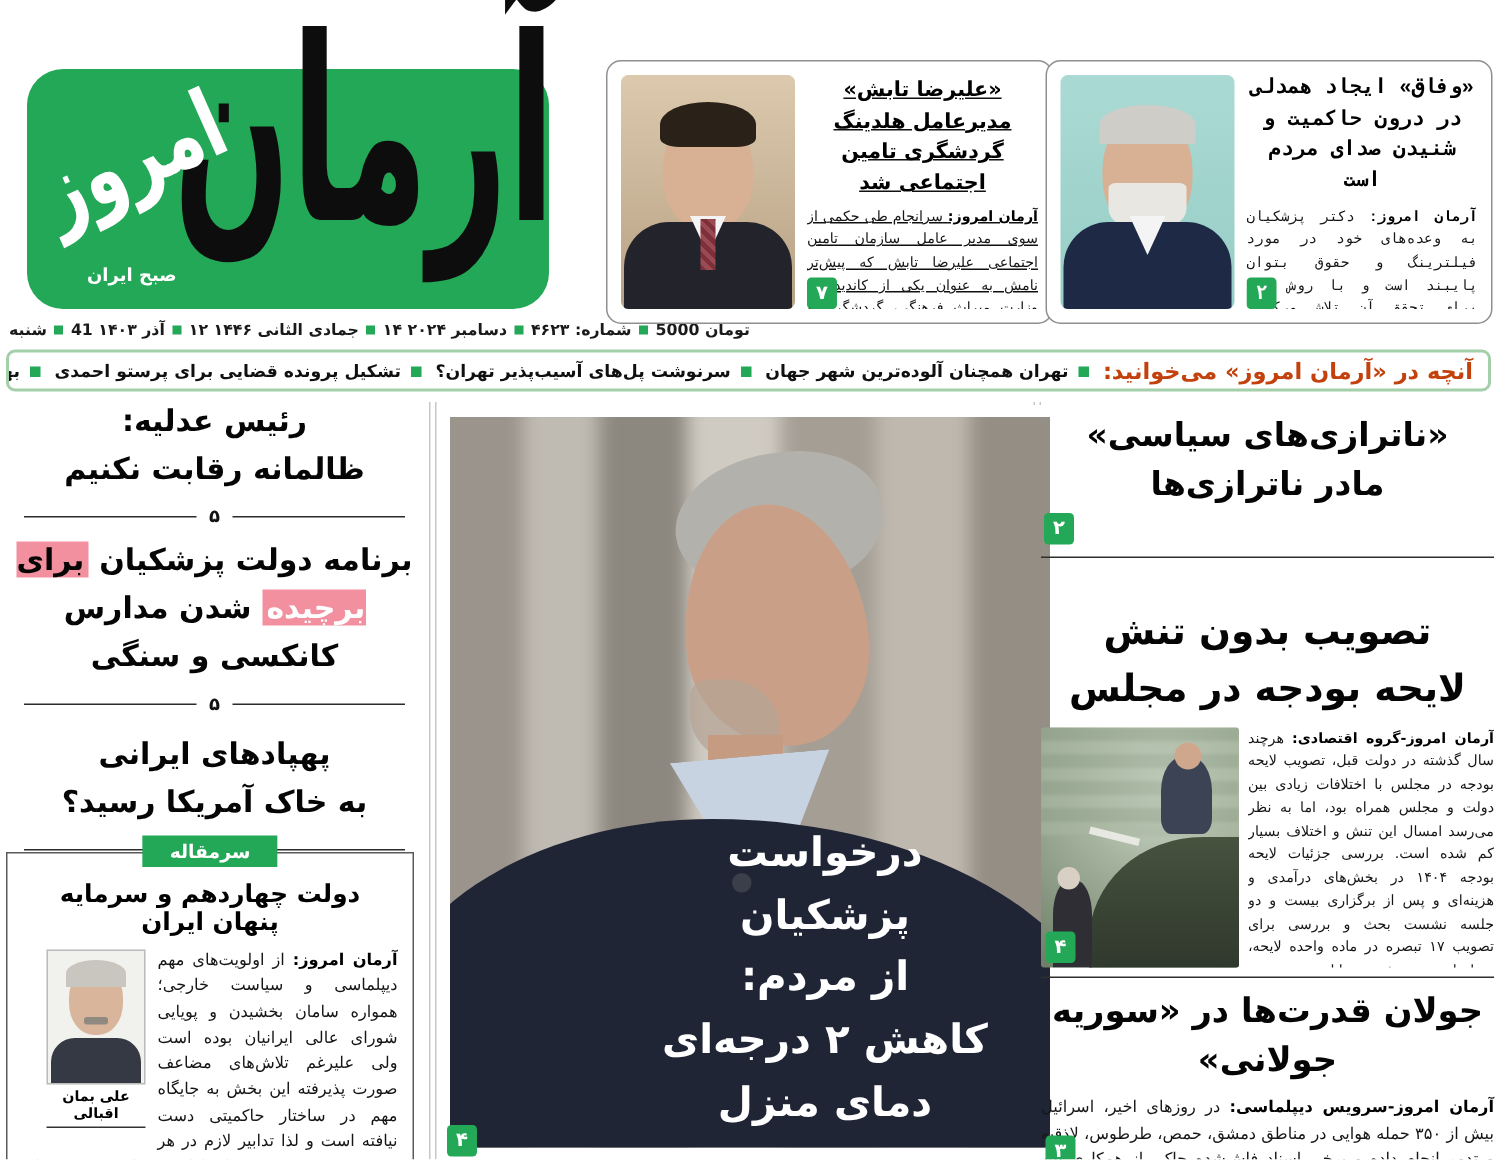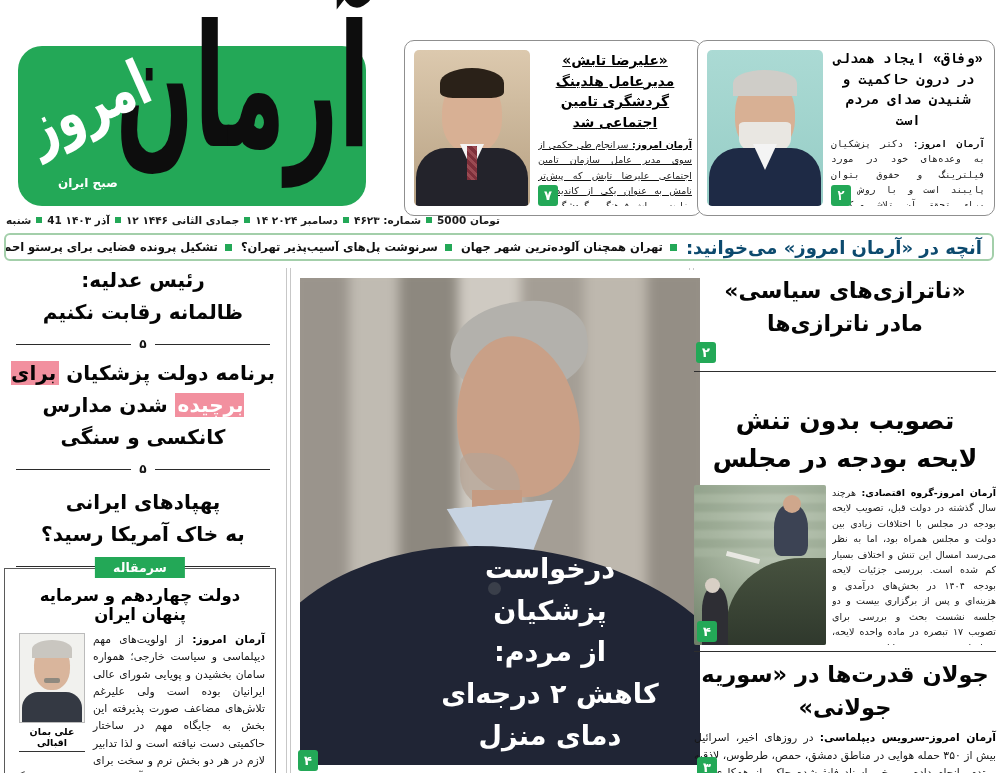--- a/index.html
+++ b/index.html
@@ -44,41 +44,41 @@
   .p-hair-gray{position:absolute;top:20px;left:50%;transform:translateX(-50%);width:64px;height:26px;
           background:#cfcdc8;border-radius:50% 50% 0 0;}
   .p-hair-dark{position:absolute;top:18px;left:50%;transform:translateX(-50%);width:64px;height:30px;
           background:#2a2118;border-radius:50% 50% 20% 20%;}
   .p-beard{position:absolute;top:72px;left:50%;transform:translateX(-50%);width:52px;height:32px;
           background:#e9e7e2;border-radius:10% 10% 46% 46%;}
   
   .strip{position:absolute;left:4px;top:233px;width:990px;height:28px;border:2px solid #a3cfaa;
          border-radius:6px;display:flex;align-items:center;padding:0 10px;gap:9px;box-sizing:border-box;
          white-space:nowrap;overflow:hidden;background:#fff;}
-  .strip-label{color:#0c4a6e;font-size:18px;font-weight:bold;flex:0 0 auto;}
+  .strip-label{color:#c2410c;font-size:15px;font-weight:bold;flex:0 0 auto;}
   .strip-item{display:flex;align-items:center;gap:7px;font-size:11.5px;font-weight:bold;color:#101010;flex:0 0 auto;}
   .bullet{width:7px;height:7px;background:#23a857;flex:0 0 auto;}
   
   .vrule{position:absolute;top:268px;height:505px;width:3px;border-left:1px solid #c7c7c7;border-right:1px solid #c7c7c7;}
   .vrule.vl{left:286px;} .vrule.vr{left:689px;}
   
   .col-left{position:absolute;left:2px;top:260px;width:282px;}
   .lh{font-size:20px;font-weight:bold;text-align:center;line-height:1.6;color:#050505;white-space:pre-line;}
   .lh1{margin-top:4px;} .lh2{margin-top:6px;} .lh3{margin-top:10px;}
   .sep{display:flex;align-items:center;gap:8px;margin:9px 14px 0 14px;}
   .sep .l{flex:1;border-top:1.6px solid #2b2b2b;}
   .sep .n{font-size:12px;font-weight:bold;color:#111;}
   .pinkwrap{background:#f2909f;padding:0 3px;}
   .pink-w{color:#ffffff;}
   .editorial{position:absolute;left:4px;top:568px;width:272px;height:230px;border:1px solid #5a5a5a;
              background:#fff;padding:13px 10px 4px 10px;box-sizing:border-box;}
   .ed-tab{position:absolute;top:-12px;right:50%;transform:translateX(50%);background:#23a857;color:#fff;
           font-size:12.5px;font-weight:bold;padding:3px 18px;}
   .ed-title{font-size:16.5px;font-weight:bold;text-align:center;margin:4px 0 7px 0;color:#000000;}
-  .ed-photo-wrap{float:left;width:66px;margin:2px 0 4px 4px;margin-right:8px;text-align:center;}
+  .ed-photo-wrap{float:left;width:66px;margin:2px 0 4px 16px;margin-right:8px;text-align:center;}
   .ed-photo{width:64px;height:88px;border:1px solid #bbb;position:relative;overflow:hidden;background:#f1f1ee;}
   .ed-author{font-size:9.5px;font-weight:bold;margin-top:3px;color:#000;}
   .ed-dash{border-top:1.4px solid #333;margin-top:3px;}
   .ed-body{font-size:10.8px;text-align:justify;line-height:1.6;color:#151515;}
   .eg-head{position:absolute;top:10px;left:50%;transform:translateX(-50%);width:36px;height:46px;
            background:#d9b59c;border-radius:46%;}
   .eg-hair{position:absolute;top:6px;left:50%;transform:translateX(-50%);width:40px;height:18px;
            background:#c9c6c0;border-radius:50% 50% 0 0;}
   .eg-mo{position:absolute;top:44px;left:50%;transform:translateX(-50%);width:16px;height:5px;
          background:#8f897f;border-radius:2px;}

